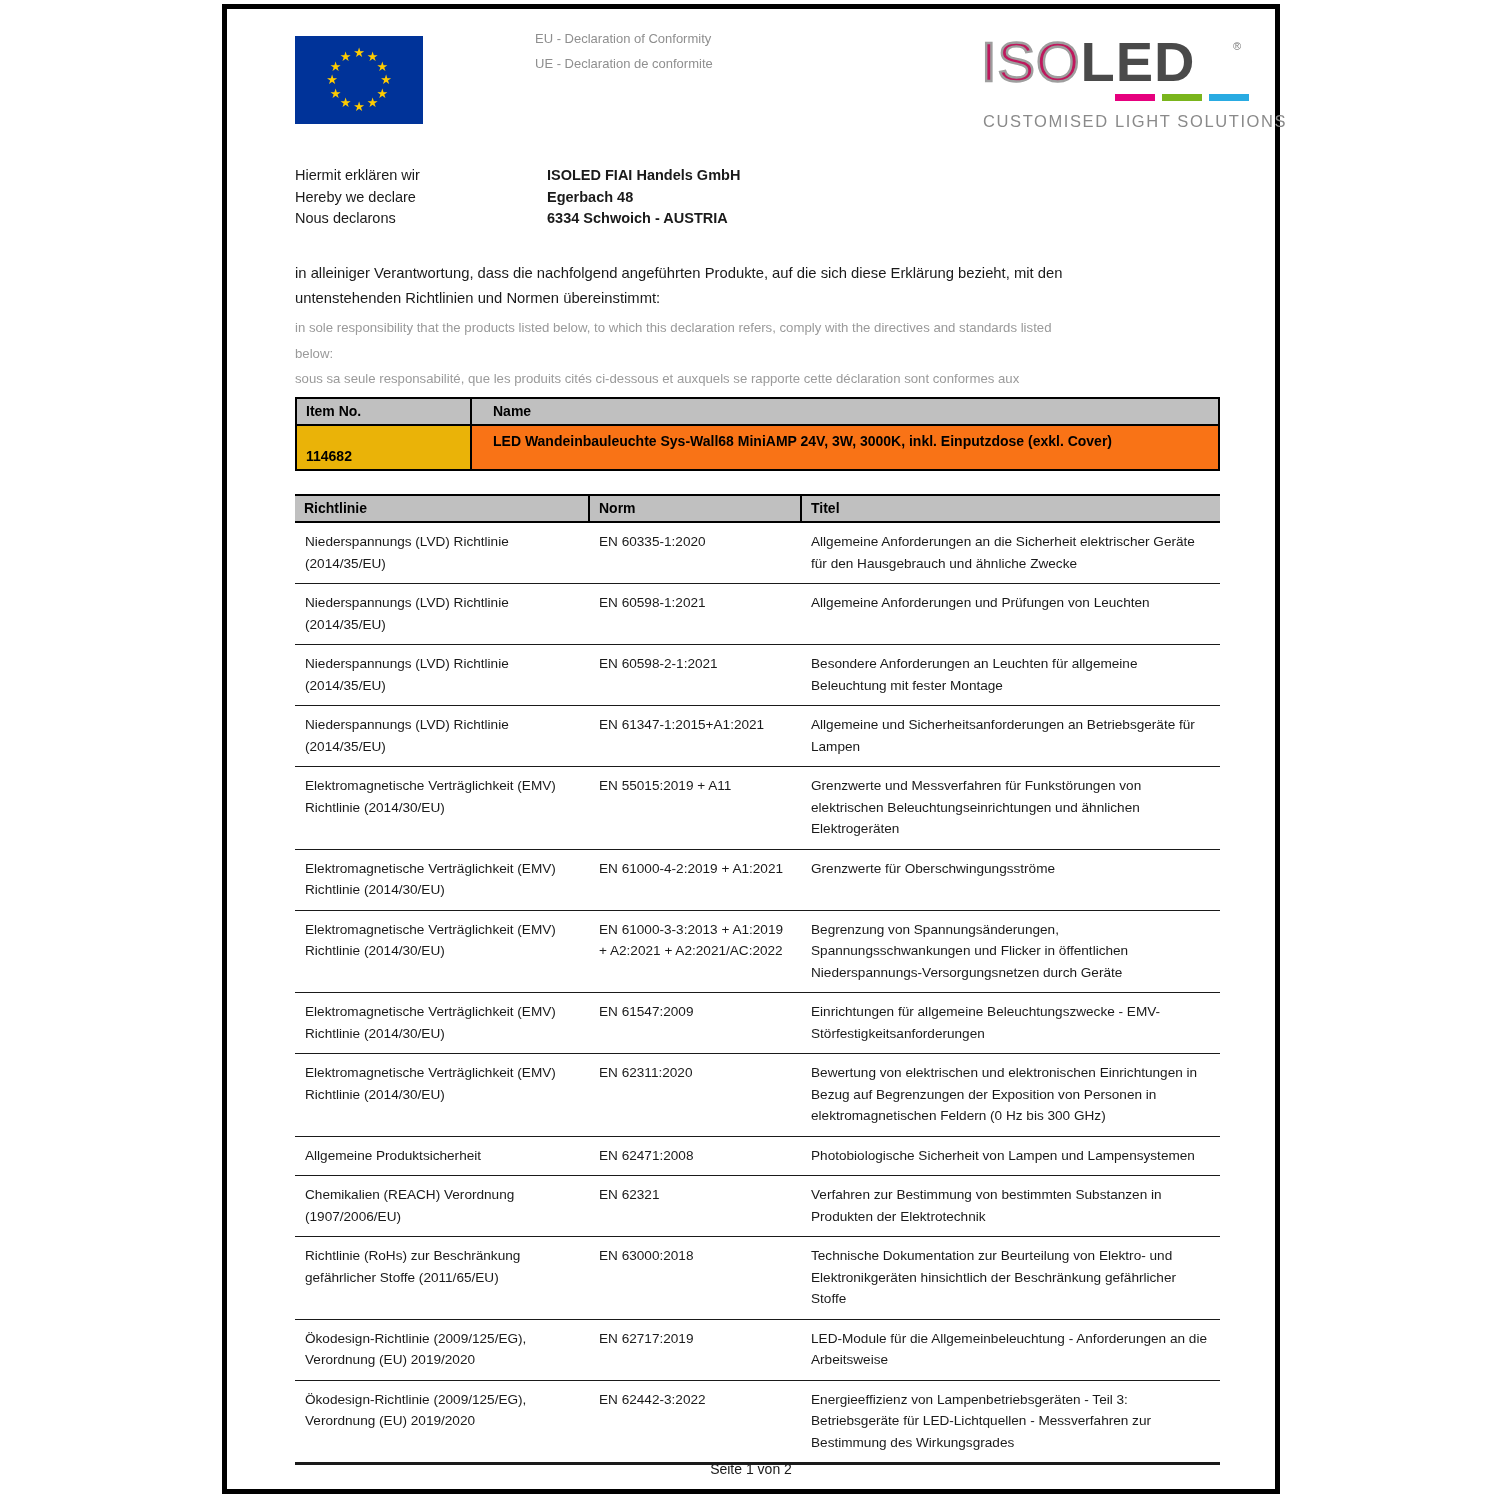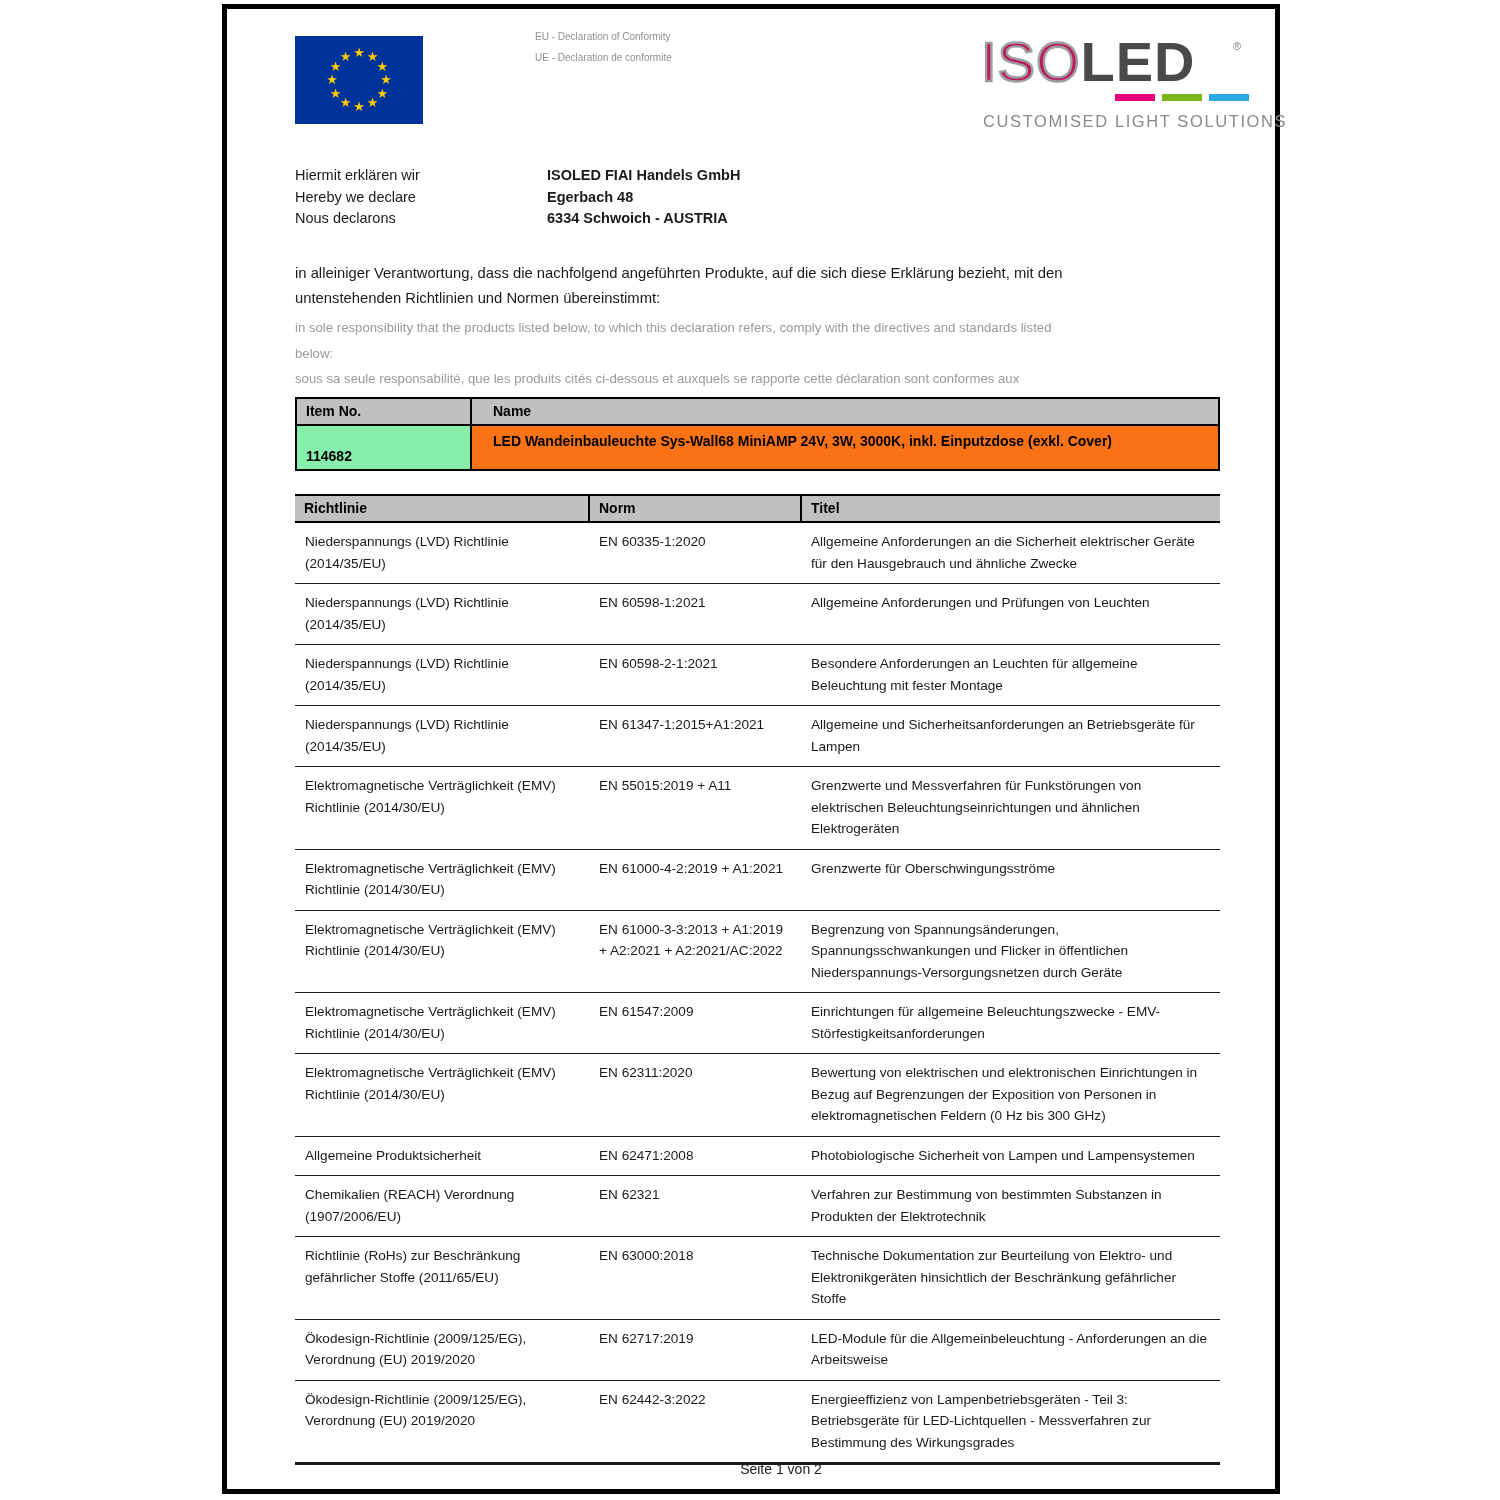--- a/index.html
+++ b/index.html
@@ -70,21 +70,21 @@
   }
   .title-main {
     font-size: 21px;
     font-weight: bold;
     color: #1a1a1a;
     letter-spacing: -0.2px;
     margin: 0 0 11px 0;
     white-space: nowrap;
   }
   .title-sub {
-    font-size: 10px;
+    font-size: 13px;
     color: #8f8f8f;
     margin: 0 0 10px 0;
     white-space: nowrap;
   }
 
   
   .logo {
     position: absolute;
     left: 676px;
     top: 3px;
@@ -216,21 +216,21 @@
   .item-cell-name {
     flex: 1;
     box-sizing: border-box;
     padding: 4px 9px 5px 21px;
     font-size: 14px;
     font-weight: bold;
     color: #000;
   }
   .item-body .item-cell-no {
     padding-top: 22px;
-    background: #86efac;
+    background: #eab308;
   }
   .item-body .item-cell-name {
     padding-top: 4px;
     padding-bottom: 8px;
     line-height: 23px;
     background: #f97316;
   }
 
   
   .std-table {
@@ -271,21 +271,20 @@
 
   
   .footer {
     position: absolute;
     left: 0;
     top: 1452px;
     width: 100%;
     text-align: center;
     font-size: 14px;
     color: #1a1a1a;
-    margin-left: 30px;
   }
 </style>
 </head>
 <body>
 
 <div class="page-frame">
   <div class="page-inner">
 
     <div class="header">
 

